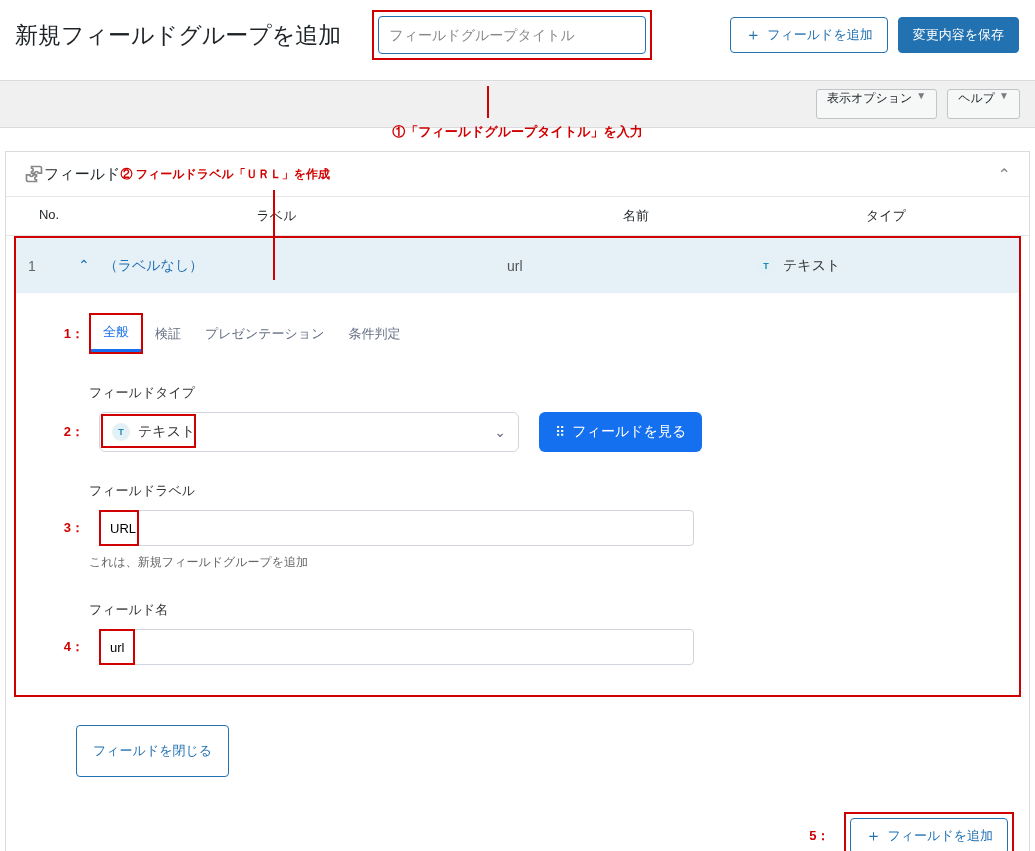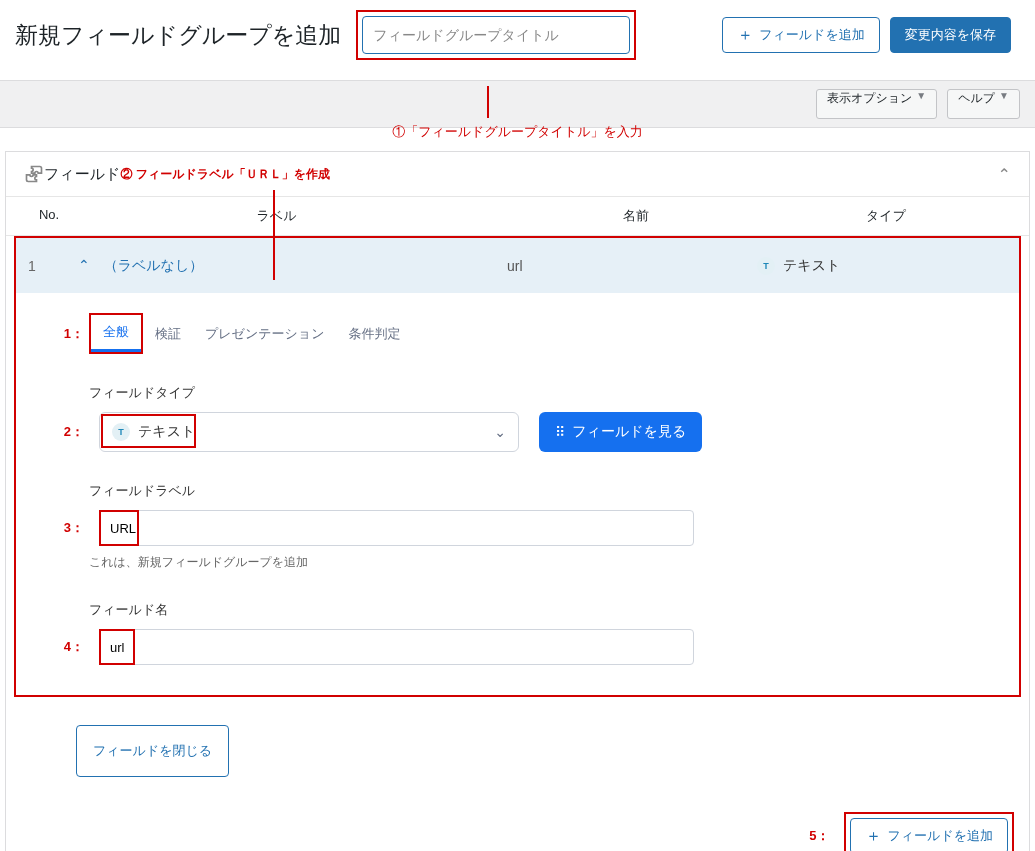--- a/index.html
+++ b/index.html
@@ -6,22 +6,22 @@
     body {
       font-family: -apple-system, BlinkMacSystemFont, "Segoe UI", "Hiragino Sans", "Hiragino Kaku Gothic ProN", Meiryo, sans-serif;
       background: #fff;
       color: #333;
       font-size: 14px;
       width: 1035px;
     }
     .header-row {
       display: flex;
       align-items: center;
-      padding: 10px 24px 20px 15px;
-      gap: 10px;
+      padding: 10px 16px 20px 15px;
+      gap: 26px;
     }
     .page-title {
       font-size: 23px;
       font-weight: 400;
       color: #1d2327;
       white-space: nowrap;
     }
     .title-input-wrap {
       border: 2px solid #d10000;
       padding: 4px;
@@ -86,21 +86,21 @@
       display: inline-flex;
       align-items: flex-start;
       gap: 4px;
       cursor: pointer;
     }
     .caret-down { font-size: 10px; color: #787c82; }
     .annotation-1 {
       text-align: center;
       color: #d10000;
       font-size: 13px;
-      font-weight: normal;
+      font-weight: bold;
       margin-top: -5px;
       margin-bottom: 10px;
       position: relative;
     }
     .ann1-line {
       position: absolute;
       left: 487px;
       top: -37px;
       width: 2px;
       height: 32px;

